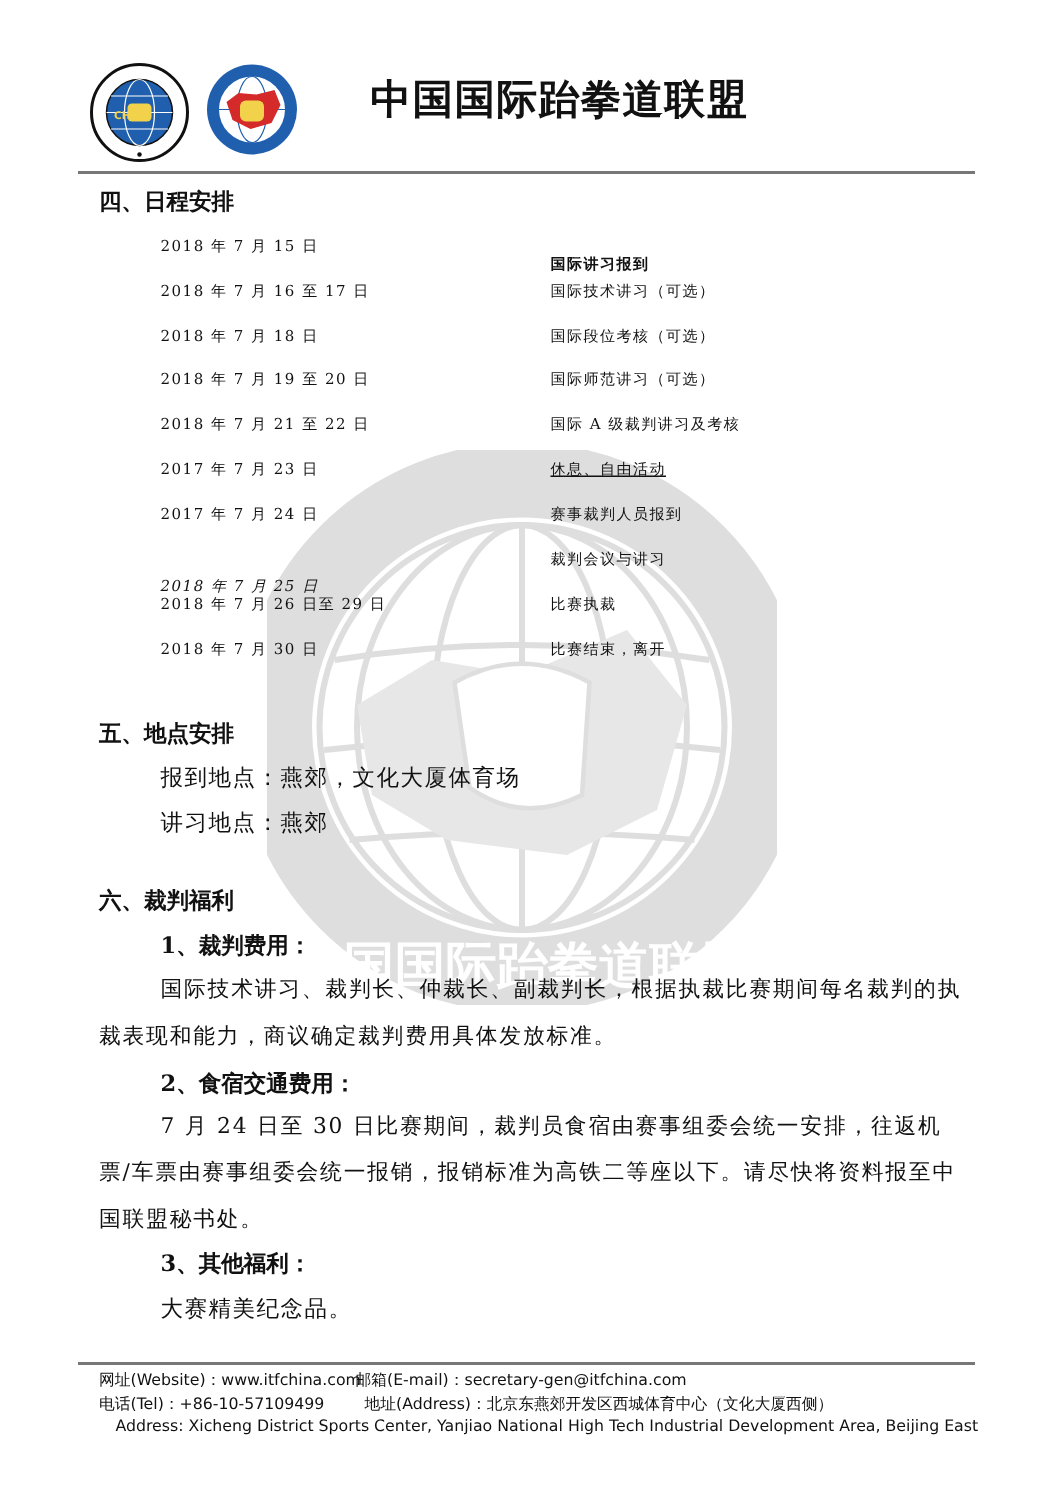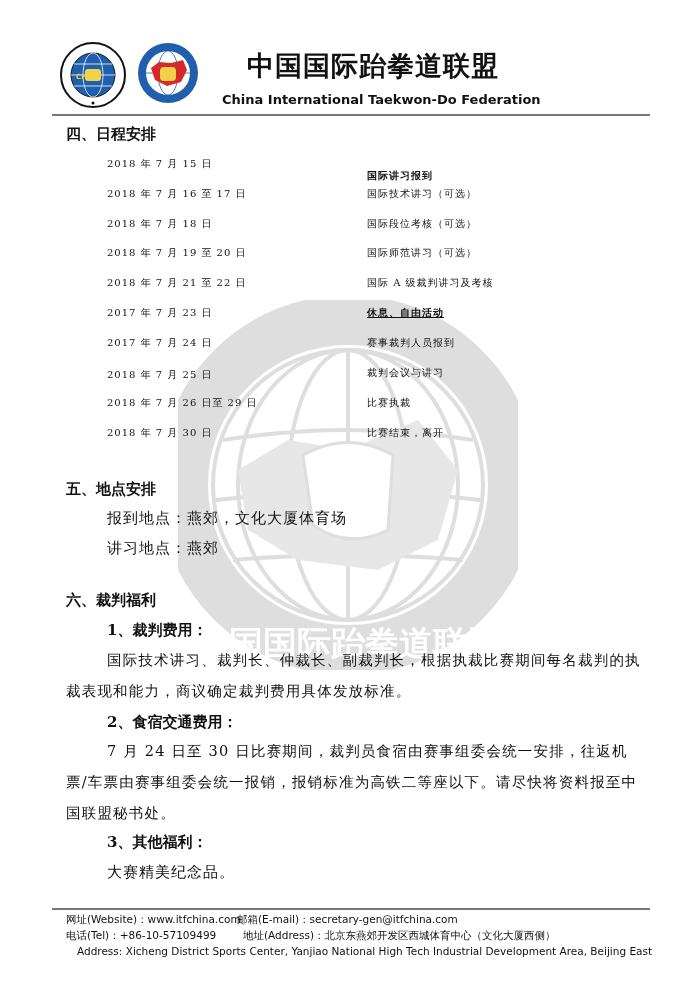--- a/index.html
+++ b/index.html
@@ -11,21 +11,21 @@
   .title-en { position: absolute; left: 222px; top: 92px; font-family: "DejaVu Sans", "Liberation Sans", sans-serif; font-weight: bold; font-size: 13px; color: #111; }
   .header-rule { position: absolute; left: 52px; top: 114px; width: 598px; height: 2px; background: #777; }
 
   .watermark { position: absolute; left: 178px; top: 300px; width: 340px; height: 370px; opacity: 0.28; pointer-events: none; }
 
   .content { position: absolute; left: 0; top: 0; width: 700px; font-size: 15px; }
   .sec { position: absolute; font-weight: bold; font-size: 15px; }
   .row { position: absolute; font-size: 10px; white-space: nowrap; letter-spacing: 1px; }
   .date { left: 107px; }
   .act { left: 367px; }
-  .act.under { font-weight: bold; text-decoration: underline; }
+  .act.under { font-weight: normal; text-decoration: underline; }
   .sub { position: absolute; left: 107px; font-weight: bold; font-size: 15px; }
   .para { position: absolute; left: 66px; width: 580px; font-size: 14.5px; line-height: 31px; letter-spacing: 1.2px; text-indent: 41px; }
   .line { position: absolute; font-size: 15px; letter-spacing: 1px; white-space: nowrap; }
 
   .footer-rule { position: absolute; left: 52px; top: 908px; width: 598px; height: 2px; background: #777; }
   .foot { position: absolute; font-family: "DejaVu Sans", "Liberation Sans", sans-serif; font-size: 10.5px; color: #111; white-space: nowrap; }
 </style>
 </head>
 <body>
 
@@ -43,21 +43,20 @@
   </svg>
   <svg class="logo2" viewBox="0 0 62 62">
     <circle cx="31" cy="31" r="30" fill="#1f5fae"></circle>
     <circle cx="31" cy="31" r="22" fill="#fff"></circle>
     <ellipse cx="31" cy="31" rx="10" ry="22" fill="none" stroke="#1f5fae" stroke-width="0.8"></ellipse>
     <line x1="9" y1="31" x2="53" y2="31" stroke="#1f5fae" stroke-width="0.8"></line>
     <path d="M14 26 L22 20 L34 21 L46 18 L50 28 L44 40 L30 44 L18 38 Z" fill="#d42a2a"></path>
     <rect x="23" y="25" width="16" height="14" rx="4" fill="#f2d24a"></rect>
   </svg>
   <div class="title-cn">中国国际跆拳道联盟</div>
-  <div class="title-en">China International Taekwon-Do Federation</div>
   <div class="header-rule"></div>
 </div>
 
 <svg class="watermark" viewBox="0 0 340 370">
   <circle cx="170" cy="185" r="165" fill="none" stroke="#8a8a8a" stroke-width="50"></circle>
   <circle cx="170" cy="185" r="135" fill="#fff" stroke="#8a8a8a" stroke-width="4"></circle>
   <ellipse cx="170" cy="185" rx="60" ry="135" fill="none" stroke="#8a8a8a" stroke-width="4"></ellipse>
   <ellipse cx="170" cy="185" rx="110" ry="135" fill="none" stroke="#8a8a8a" stroke-width="4"></ellipse>
   <line x1="170" y1="50" x2="170" y2="320" stroke="#8a8a8a" stroke-width="4"></line>
   <path d="M45 140 Q170 120 295 140" fill="none" stroke="#8a8a8a" stroke-width="4"></path>
@@ -85,21 +84,21 @@
 
   <div class="row date" style="top:276px;">2018 年 7 月 21 至 22 日</div>
   <div class="row act" style="top:276px;">国际 A 级裁判讲习及考核</div>
 
   <div class="row date" style="top:306px;">2017 年 7 月 23 日</div>
   <div class="row act under" style="top:306px;">休息、自由活动</div>
 
   <div class="row date" style="top:336px;">2017 年 7 月 24 日</div>
   <div class="row act" style="top:336px;">赛事裁判人员报到</div>
 
-  <div class="row date" style="top:368px;">2018 年 7 月 25 日</div>
+  <div class="row date" style="top:384px;font-style:italic;">2018 年 7 月 25 日</div>
   <div class="row act" style="top:366px;">裁判会议与讲习</div>
 
   <div class="row date" style="top:396px;">2018 年 7 月 26 日至 29 日</div>
   <div class="row act" style="top:396px;">比赛执裁</div>
 
   <div class="row date" style="top:426px;">2018 年 7 月 30 日</div>
   <div class="row act" style="top:426px;">比赛结束，离开</div>
 
   <div class="sec" style="left:66px; top:480px;">五、地点安排</div>
   <div class="line" style="left:107px; top:509px;">报到地点：燕郊，文化大厦体育场</div>

